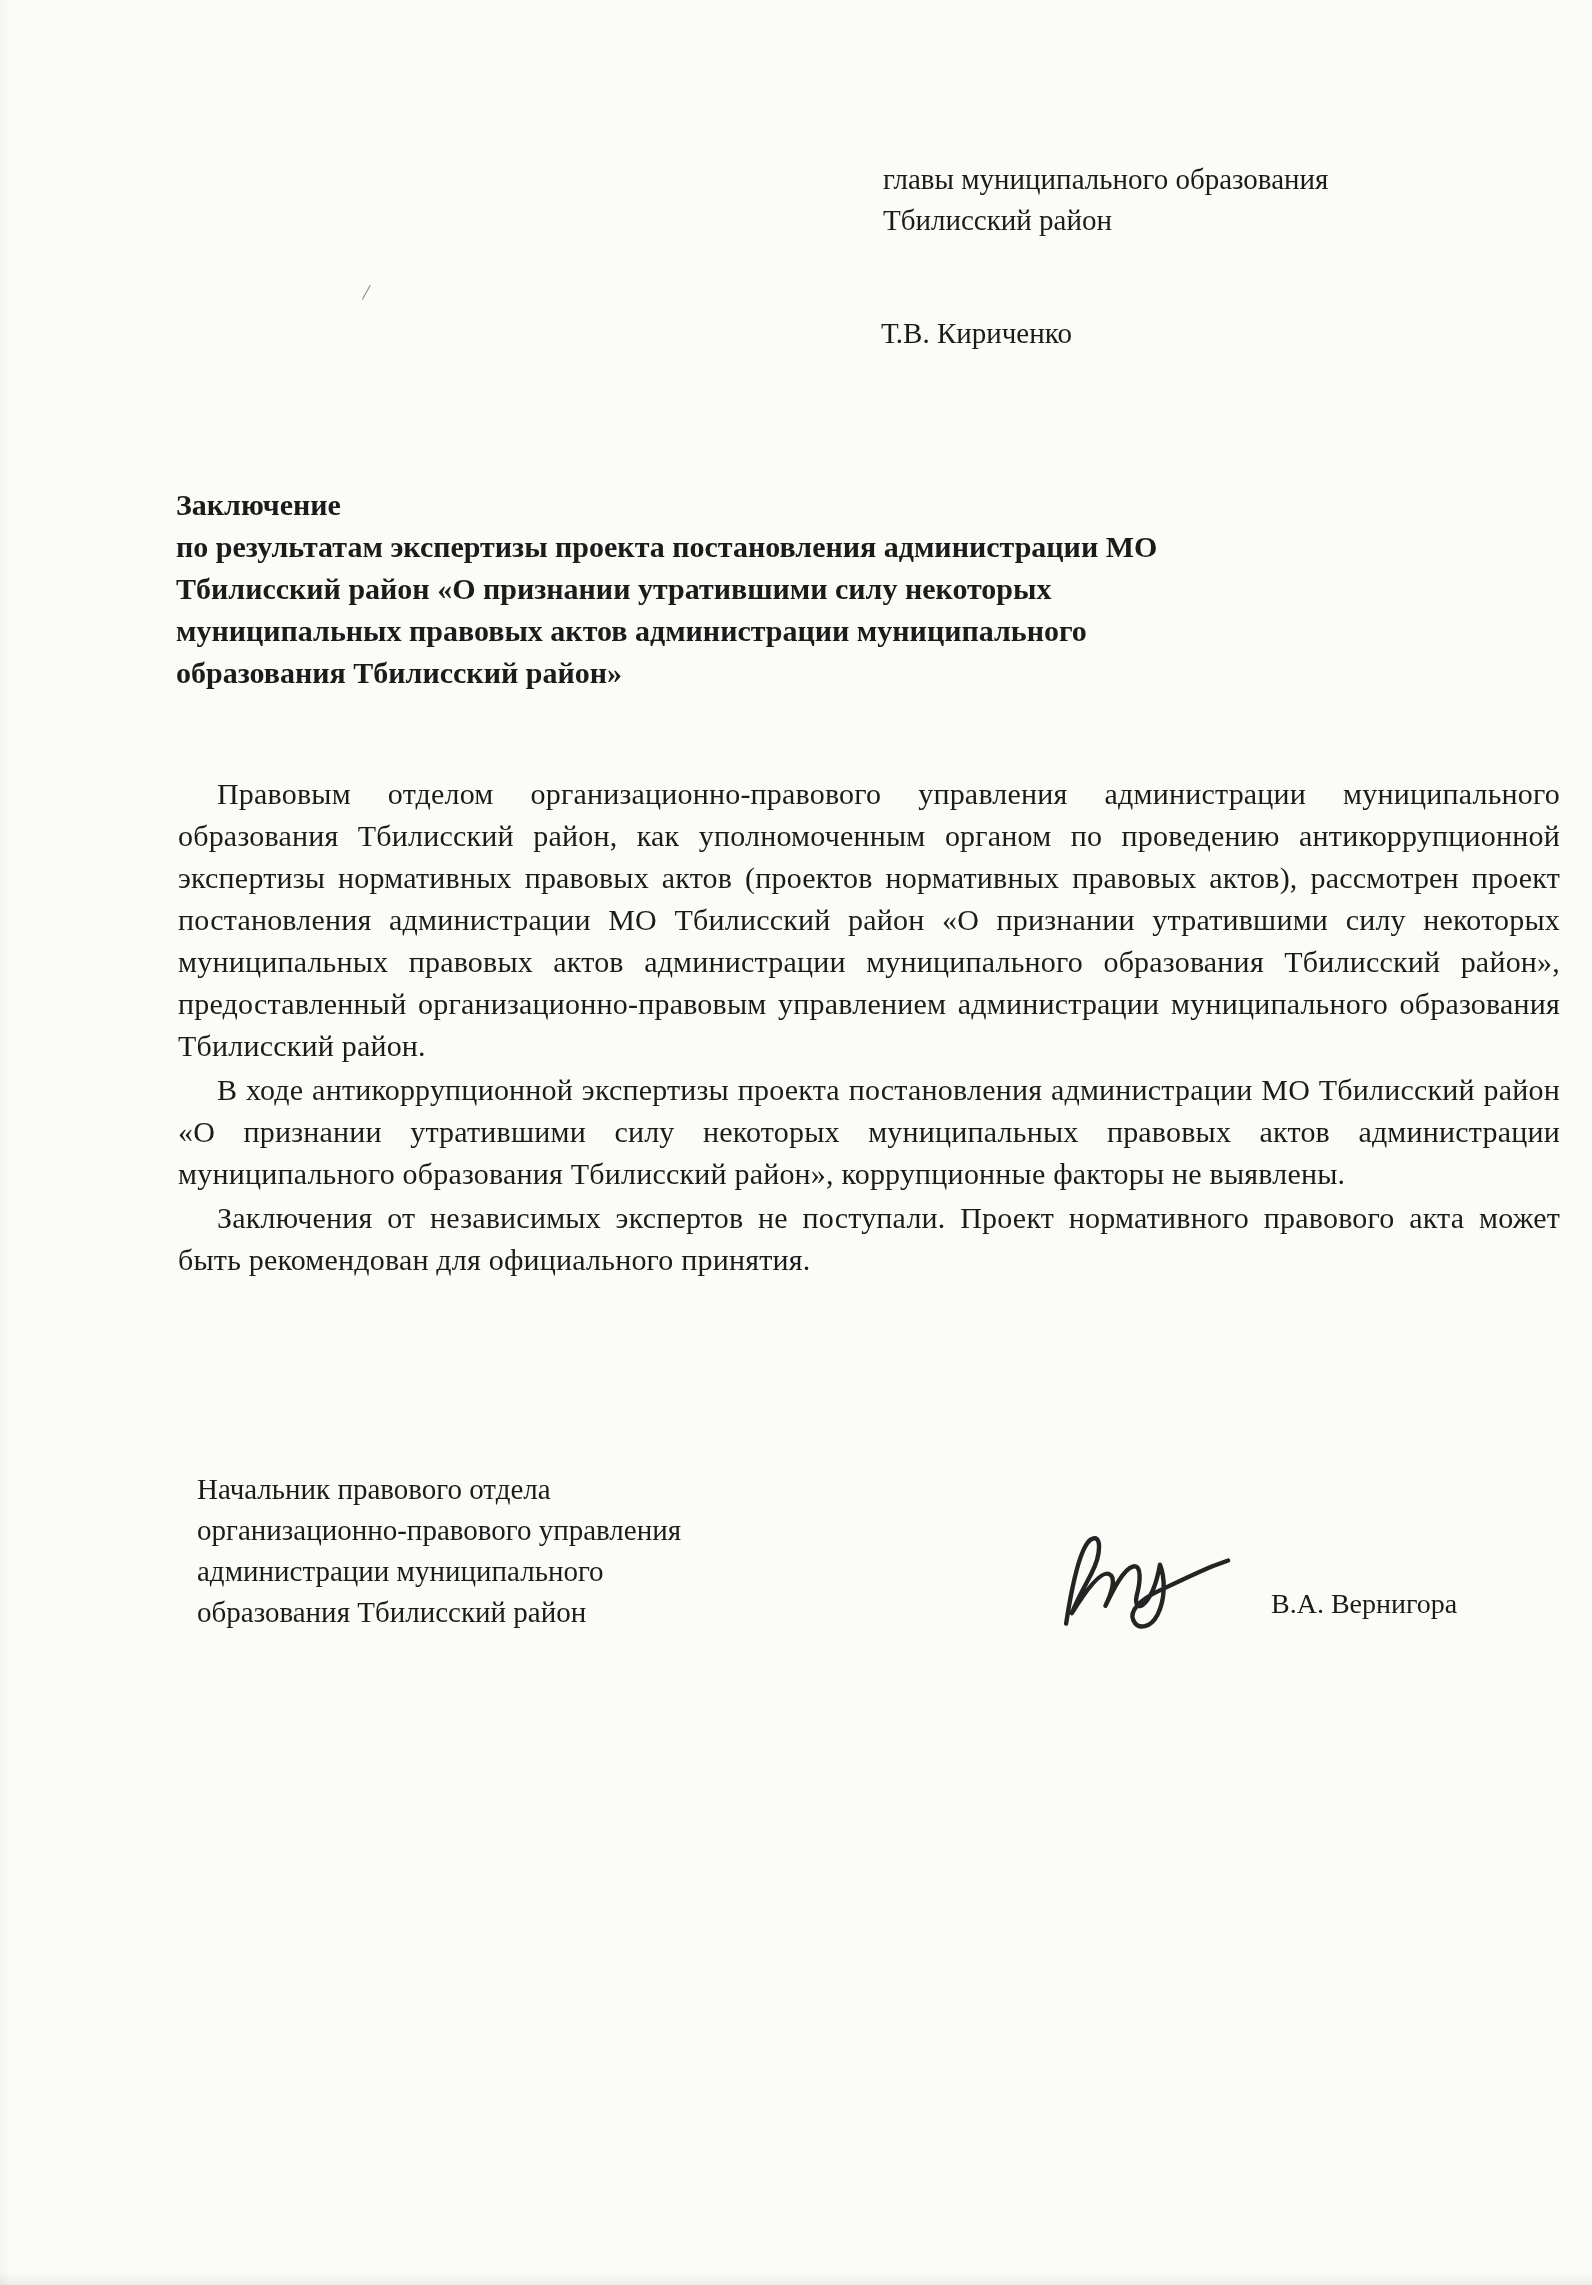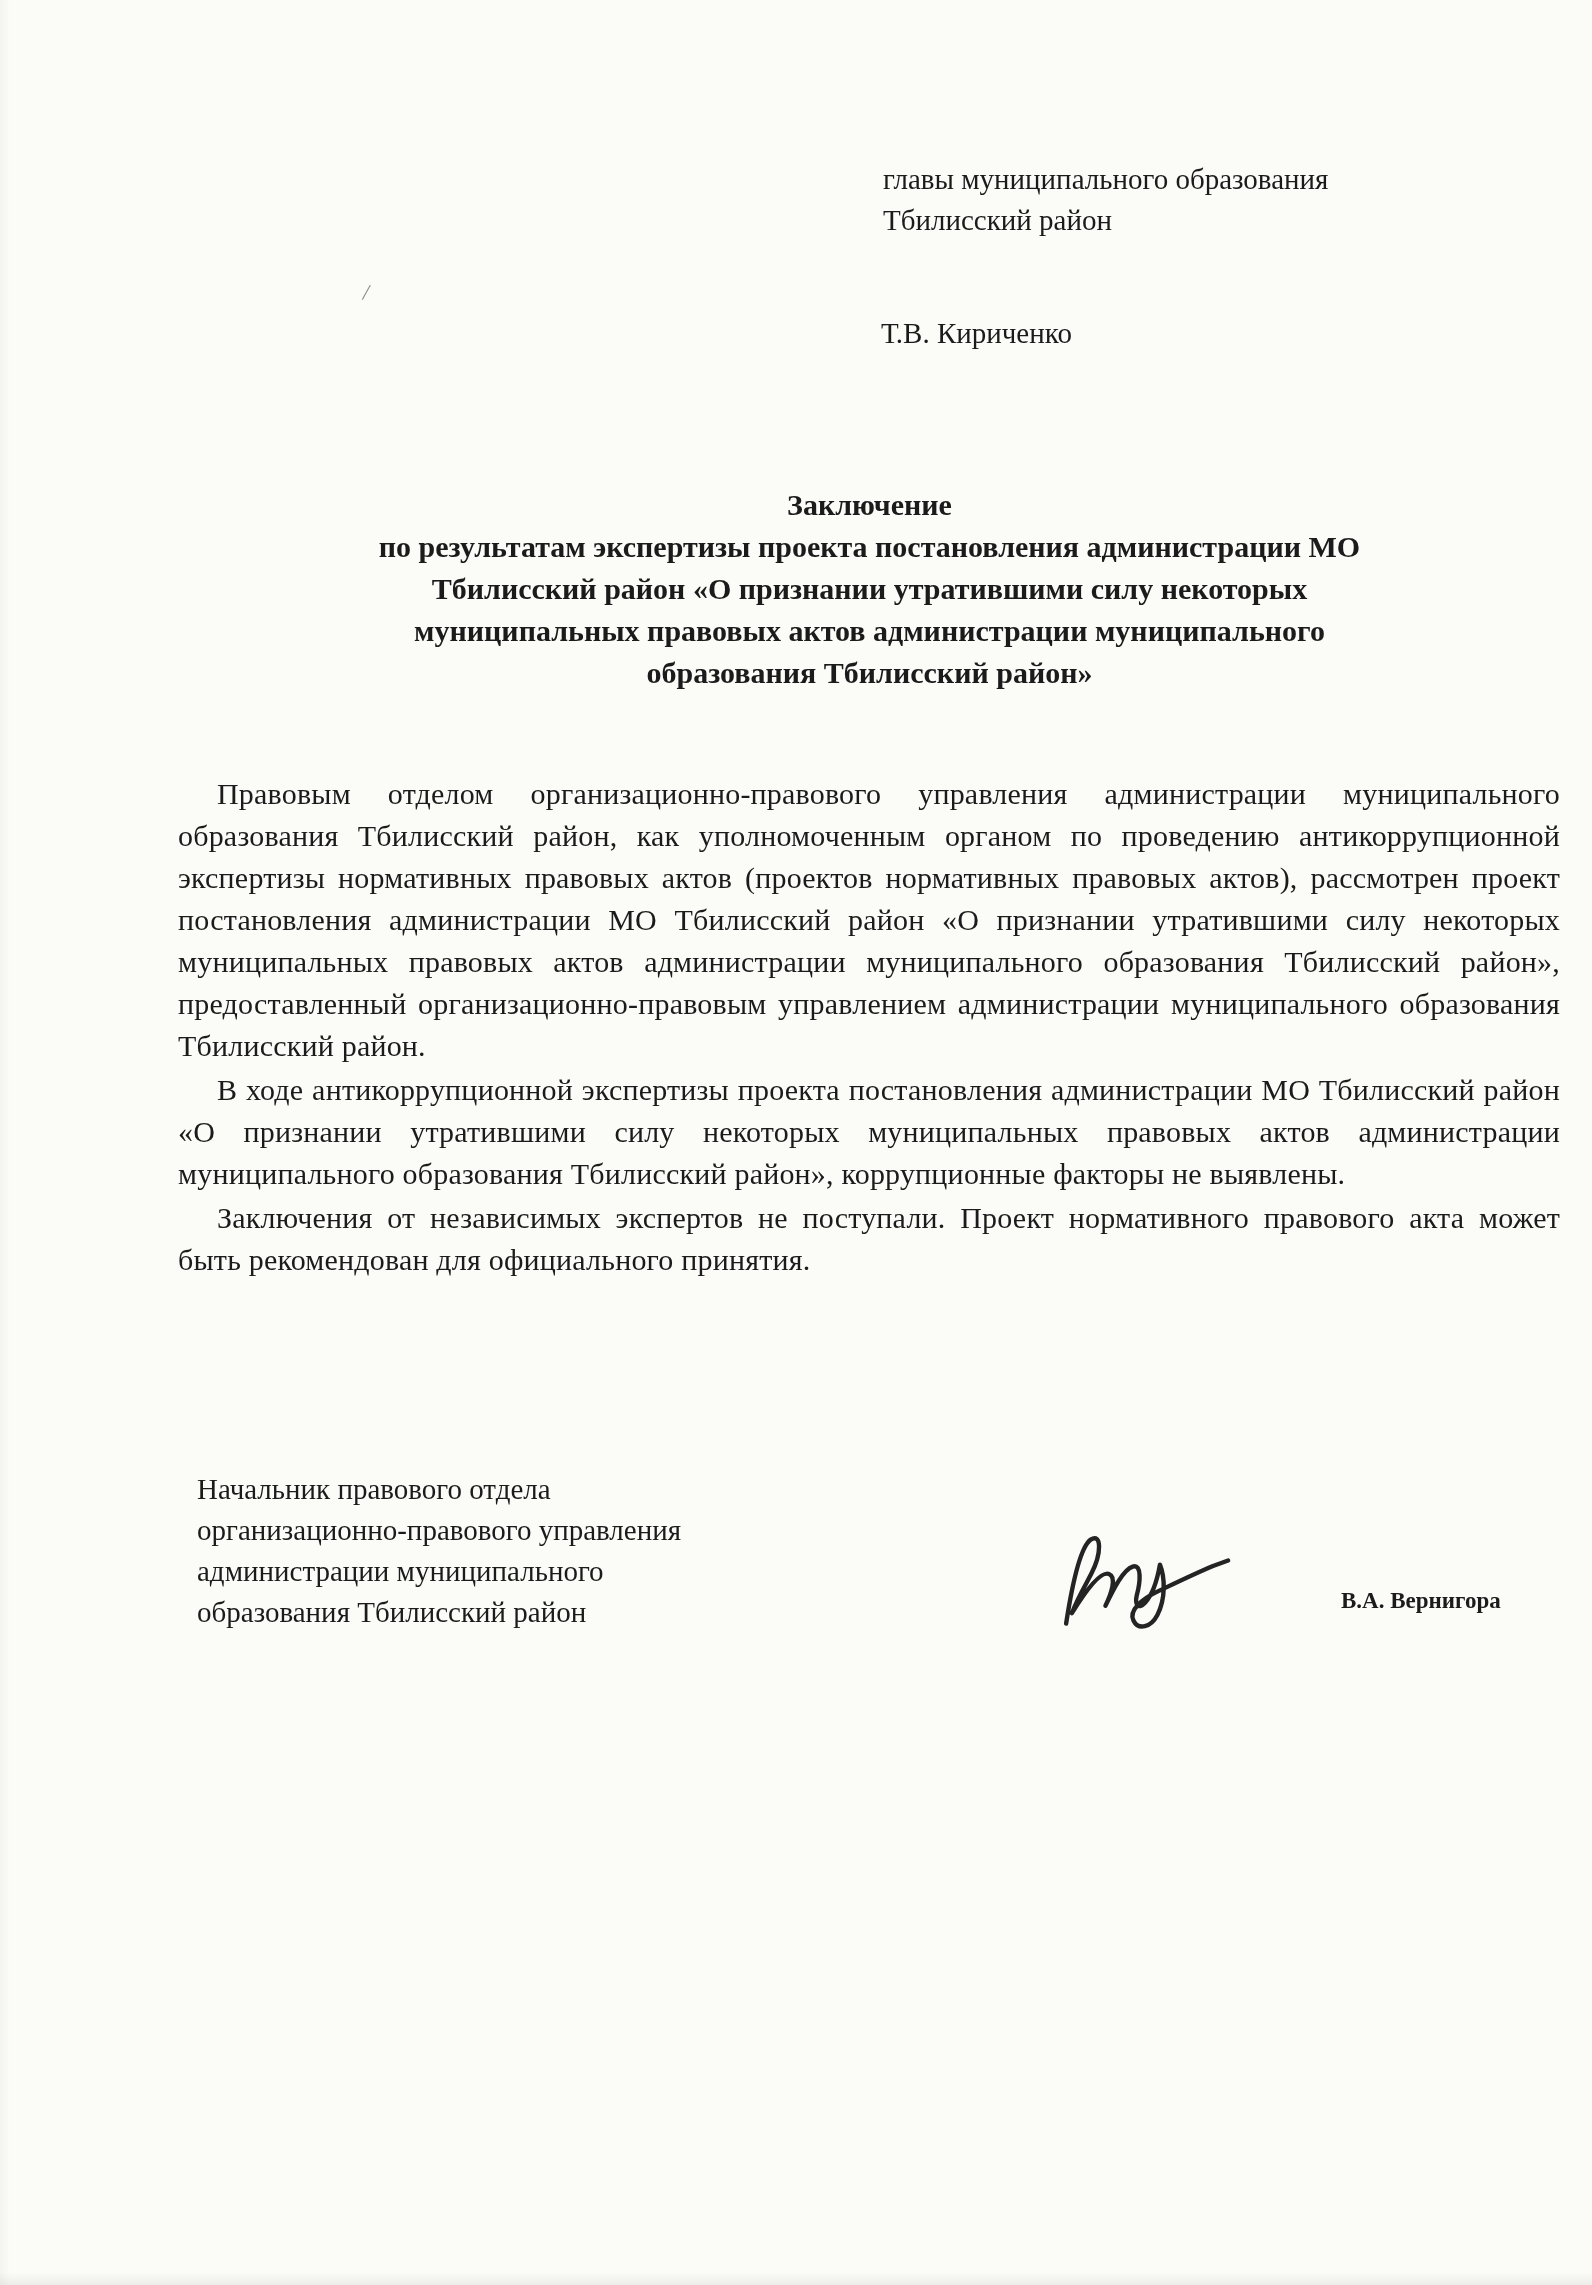--- a/index.html
+++ b/index.html
@@ -28,21 +28,21 @@
     position:absolute;left:883px;top:159px;
     font-size:29px;line-height:41px;white-space:nowrap;
   }
   .recipient-name{
     position:absolute;left:881px;top:313px;
     font-size:29px;line-height:41px;white-space:nowrap;
   }
 
   .title-block{
     position:absolute;left:176px;top:484px;width:1387px;
-    text-align:center;font-weight:bold;
+    text-align:left;font-weight:bold;
     font-size:30px;line-height:42px;
   }
   .title-date{
     text-decoration:underline;
     text-decoration-thickness:2.9px;
     text-underline-offset:6.8px;
   }
 
   .body-text{
     position:absolute;left:176px;top:771px;width:1386px;
@@ -50,22 +50,22 @@
     text-align:justify;text-justify:inter-word;
     letter-spacing:0.2px;
   }
   .body-text p{margin:2px;text-indent:39px;}
 
   .signatory-block{
     position:absolute;left:197px;top:1469px;
     font-size:29px;line-height:41px;white-space:nowrap;
   }
   .signatory-name{
-    position:absolute;left:1341px;top:1588px;
-    font-size:23px;white-space:nowrap;font-weight:bold;
+    position:absolute;left:1271px;top:1588px;
+    font-size:28px;white-space:nowrap;
   }
   .signature-scribble{
     position:absolute;left:1048px;top:1517px;
     transform:rotate(-6deg);
   }
   .scan-slash{
     position:absolute;left:363px;top:281px;
     color:#8f8f8d;font-size:23.4px;line-height:23.4px;
     transform:rotate(10deg);
   }

